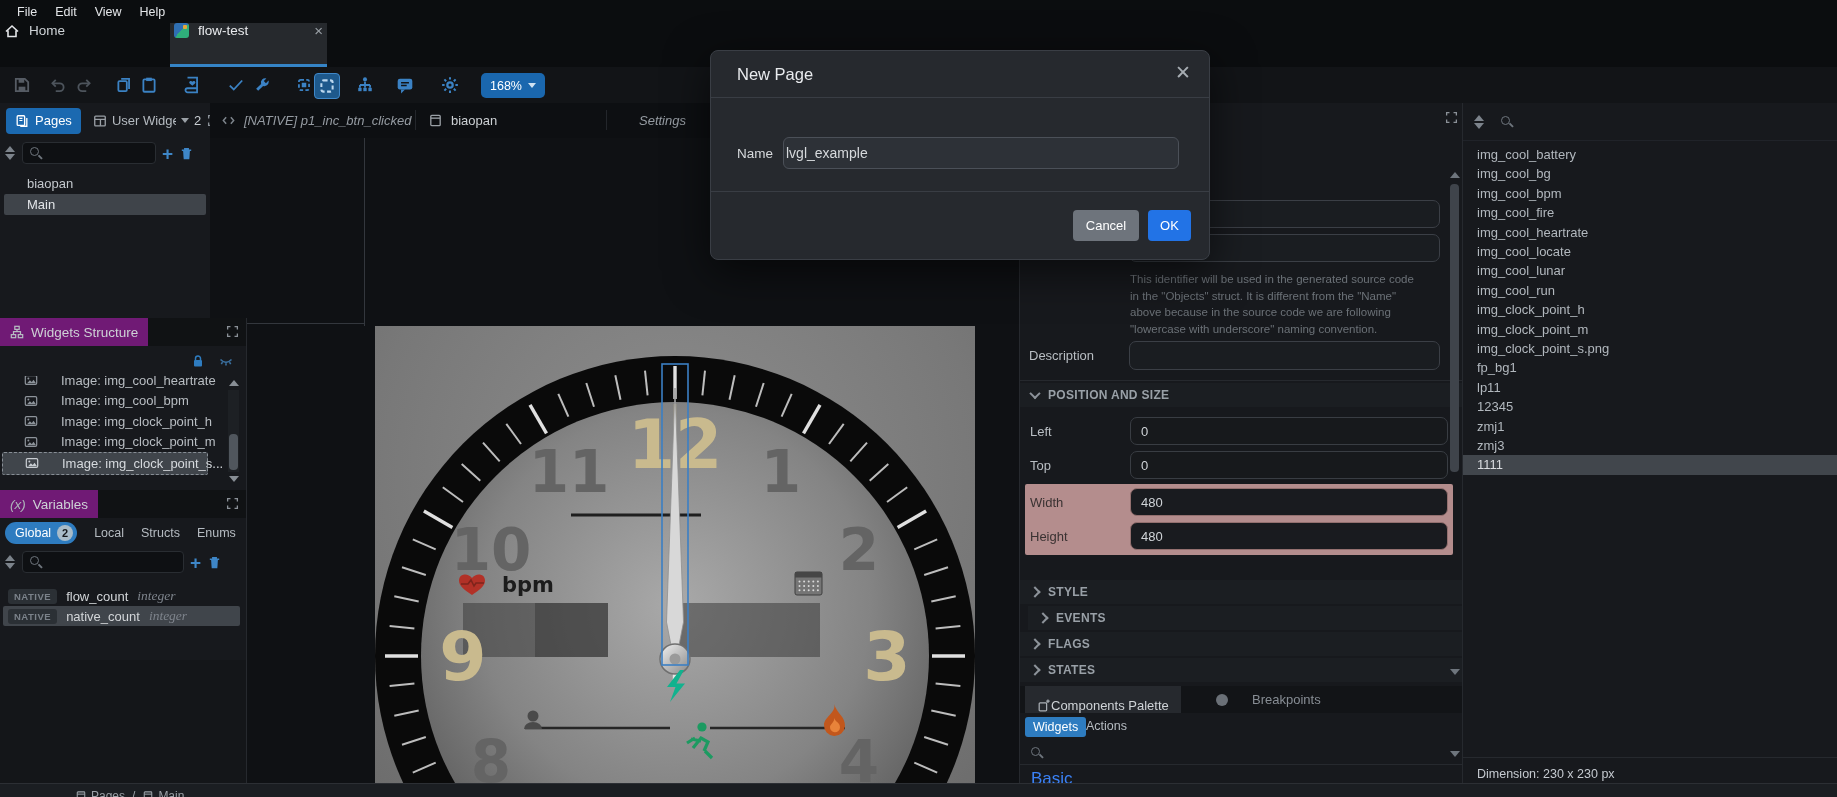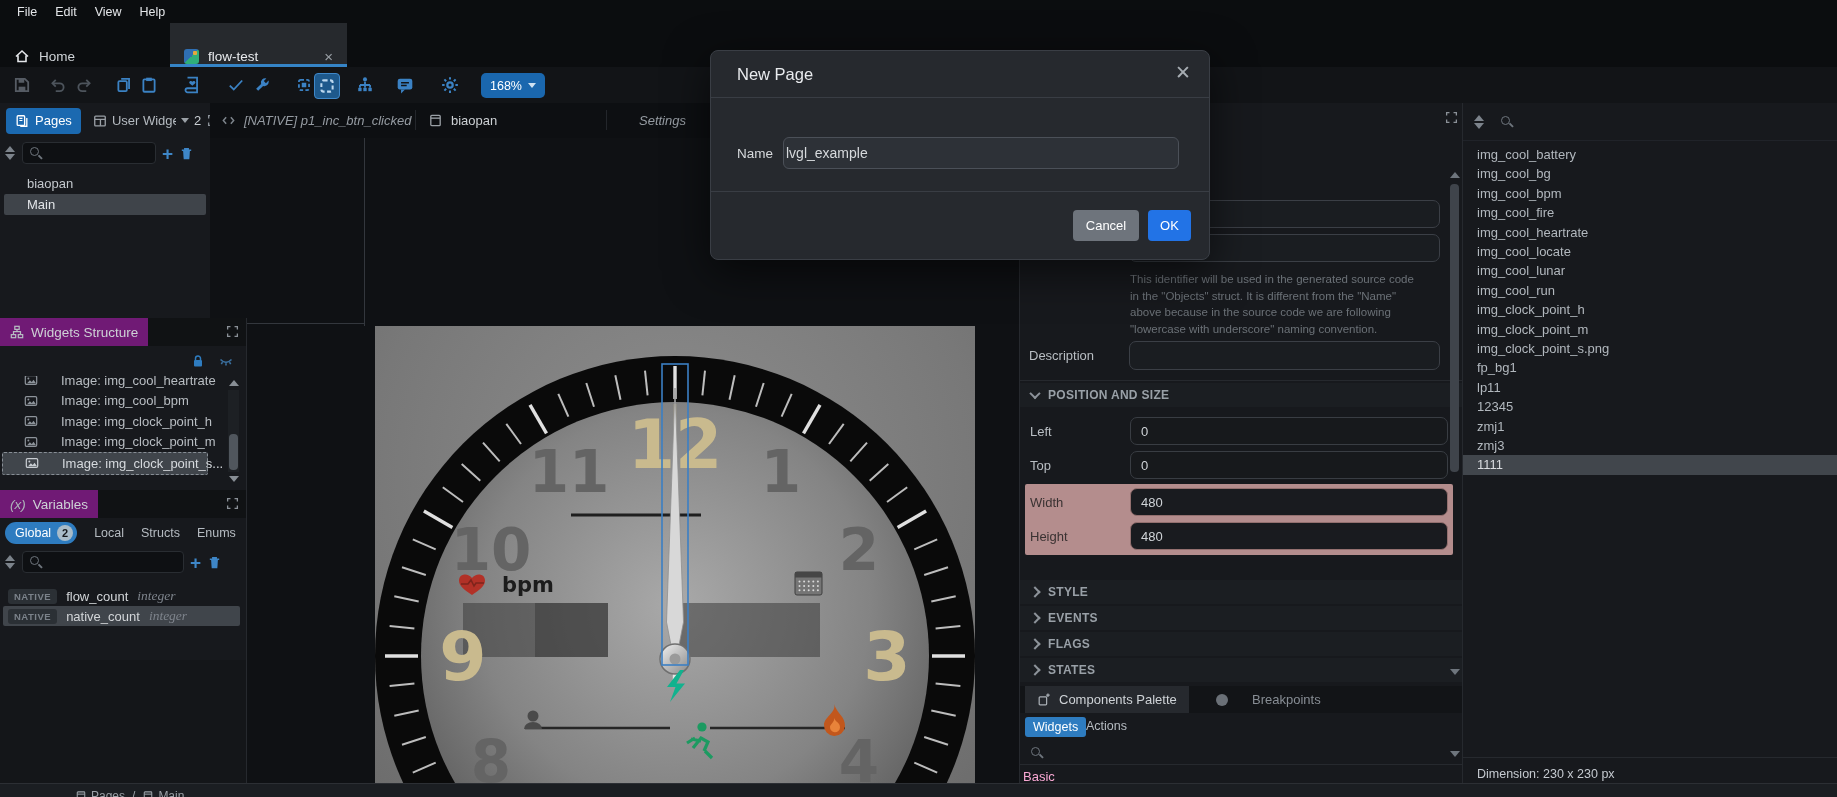--- a/index.html
+++ b/index.html
@@ -6,21 +6,21 @@
   #app{position:relative;width:1837px;height:797px;overflow:hidden;background:#101214;
        font-family:"Liberation Sans","DejaVu Sans",sans-serif;color:#d4d7da;font-size:13px;
        -webkit-font-smoothing:antialiased;}
   .abs{position:absolute;}
   .ic svg{display:block;}
   
   #menubar{position:absolute;left:0;top:0;width:1837px;height:23px;background:#0b0d0f;display:flex;align-items:center;padding-left:8px;gap:0;}
   .mitem{padding:0 9px;font-size:12.5px;color:#e4e6e9;cursor:default;}
   
   #tabbar{position:absolute;left:0;top:23px;width:1837px;height:44px;background:#0b0d0f;}
-  .wtab{position:absolute;top:0;height:41px;display:flex;align-items:flex-end;gap:9px;padding:0 14px;color:#cfd3d7;font-size:13.5px;}
+  .wtab{position:absolute;top:0;height:41px;display:flex;align-items:flex-start;gap:9px;padding:0 4px;color:#cfd3d7;font-size:13.5px;}
   .wtab.home{left:0;}
   .wtab.doc{left:170px;width:149px;background:#26292d;border-bottom:3px solid #3584c6;color:#e8eaed;}
   .wtab .x{margin-left:auto;color:#9aa0a6;font-size:15px;line-height:1;}
   .appic{width:15px;height:15px;border-radius:3px;background:linear-gradient(135deg,#2f6fb3 0 50%,#2fae7a 50% 100%);position:relative;flex:none;}
   .appic::after{content:"";position:absolute;right:2px;top:2px;width:4px;height:4px;background:#e4a83c;border-radius:1px;}
   
   #toolbar{position:absolute;left:0;top:67px;width:1837px;height:36px;background:#121417;}
   .tbi{position:absolute;top:8px;width:20px;height:20px;display:flex;align-items:center;justify-content:center;}
   .tbi.active{background:#1e598c;border:1px solid #3f88c9;border-radius:4px;top:6px;width:24px;height:24px;}
   #zoombtn{position:absolute;left:481px;top:6px;height:25px;padding:0 9px;background:#1a67ae;border-radius:5px;color:#fff;
@@ -84,27 +84,27 @@
   #helper{position:absolute;left:110px;top:168px;font-size:11.5px;line-height:16.5px;color:#6b7177;}
   .plabel{position:absolute;color:#b9bec3;font-size:13px;}
   .pbar{position:absolute;left:0;width:443px;height:24px;background:#1b1e22;display:flex;align-items:center;gap:9px;padding-left:11px;box-sizing:border-box;font-weight:bold;font-size:12px;color:#99a0a7;letter-spacing:.3px;}
   .prow{position:absolute;left:5px;width:428px;height:30px;display:flex;align-items:center;}
   .prow .lb{width:100px;padding-left:5px;color:#b9bec3;font-size:13px;}
   .prow .inp{flex:1;height:26px;background:#17191c;border:1px solid #393d43;border-radius:7px;display:flex;align-items:center;padding-left:10px;color:#cfd3d7;font-size:13px;margin-right:5px;}
   .prow.hl .inp{background:#191b1f;border-color:#93706f;}
   .prow.hl .lb{color:#3a3232;}
   #hlblock{position:absolute;left:5px;top:381px;width:428px;height:71px;background:#b48d8d;border-radius:2px;}
   #palette-tabs{position:absolute;left:0;top:583px;width:443px;height:27px;background:#121417;}
-  #palette-tab1{position:absolute;left:5px;top:0;height:27px;background:#26292e;display:flex;align-items:center;gap:8px;padding:0 12px;color:#cfd3d7;font-size:13px;}
+  #palette-tab1{position:absolute;left:5px;top:0;height:27px;background:#26292e;display:flex;align-items:flex-end;padding:0 12px;color:#cfd3d7;font-size:13px;}
   #palette-tab2{position:absolute;left:196px;top:0;height:27px;display:flex;align-items:center;gap:24px;color:#878d94;font-size:13px;}
   #bpdot{width:12px;height:12px;border-radius:50%;background:#6a7077;}
   #wapill{position:absolute;left:5px;top:614px;height:20px;background:#2e7cc0;border-radius:3px;color:#fff;font-size:12.5px;display:flex;align-items:center;padding:0 8px;}
   #actionslbl{position:absolute;left:66px;top:616px;color:#b6bcc2;font-size:12.5px;}
   #psearch{position:absolute;left:0;top:638px;width:443px;height:24px;border-bottom:1px solid #26292e;display:flex;align-items:center;padding-left:11px;box-sizing:border-box;}
-  #basiclbl{position:absolute;left:3px;top:666px;color:#f9a8d4;font-size:13px;}
+  #basiclbl{position:absolute;left:11px;top:666px;color:#3b82f6;font-size:17px;}
   
   #assets{position:absolute;left:1462px;top:103px;width:375px;height:680px;background:#17191d;border-left:1px solid #26292e;}
   #assetshdr{position:absolute;left:0;top:0;width:375px;height:38px;display:flex;align-items:center;gap:16px;padding-left:10px;box-sizing:border-box;border-bottom:1px solid #202329;}
   .arow{position:absolute;left:0;width:375px;height:20px;line-height:20px;padding-left:14px;box-sizing:border-box;font-size:13px;color:#b2b8be;white-space:nowrap;}
   .arow.sel{background:#41464c;color:#d9dce0;}
   #dimdiv{position:absolute;left:0;top:654px;width:375px;height:1px;background:#26292e;}
   #dimension{position:absolute;left:14px;top:664px;font-size:12.5px;color:#c5cad0;}
   
   #statusbar{position:absolute;left:0;top:783px;width:1837px;height:14px;background:#1b1e22;border-top:1px solid #2c2f34;}
   #crumbs{position:absolute;left:75px;top:5px;display:flex;align-items:center;gap:7px;color:#9aa0a6;font-size:12px;}
@@ -638,21 +638,21 @@
         <div class="prow hl" style="top: 418px;">
           <span class="lb">Height</span>
           <div class="inp">480</div>
         </div>
       </div>
     <div id="propbars">
         <div class="pbar" style="top: 477px;">
           <span class="chev right"></span>
           <span>STYLE</span>
         </div>
-        <div class="pbar" style="top: 503px;">
+        <div class="pbar" style="top: 503px; margin-left: 8px;">
           <span class="chev right"></span>
           <span>EVENTS</span>
         </div>
         <div class="pbar" style="top: 529px;">
           <span class="chev right"></span>
           <span>FLAGS</span>
         </div>
         <div class="pbar" style="top: 555px;">
           <span class="chev right"></span>
           <span>STATES</span>

